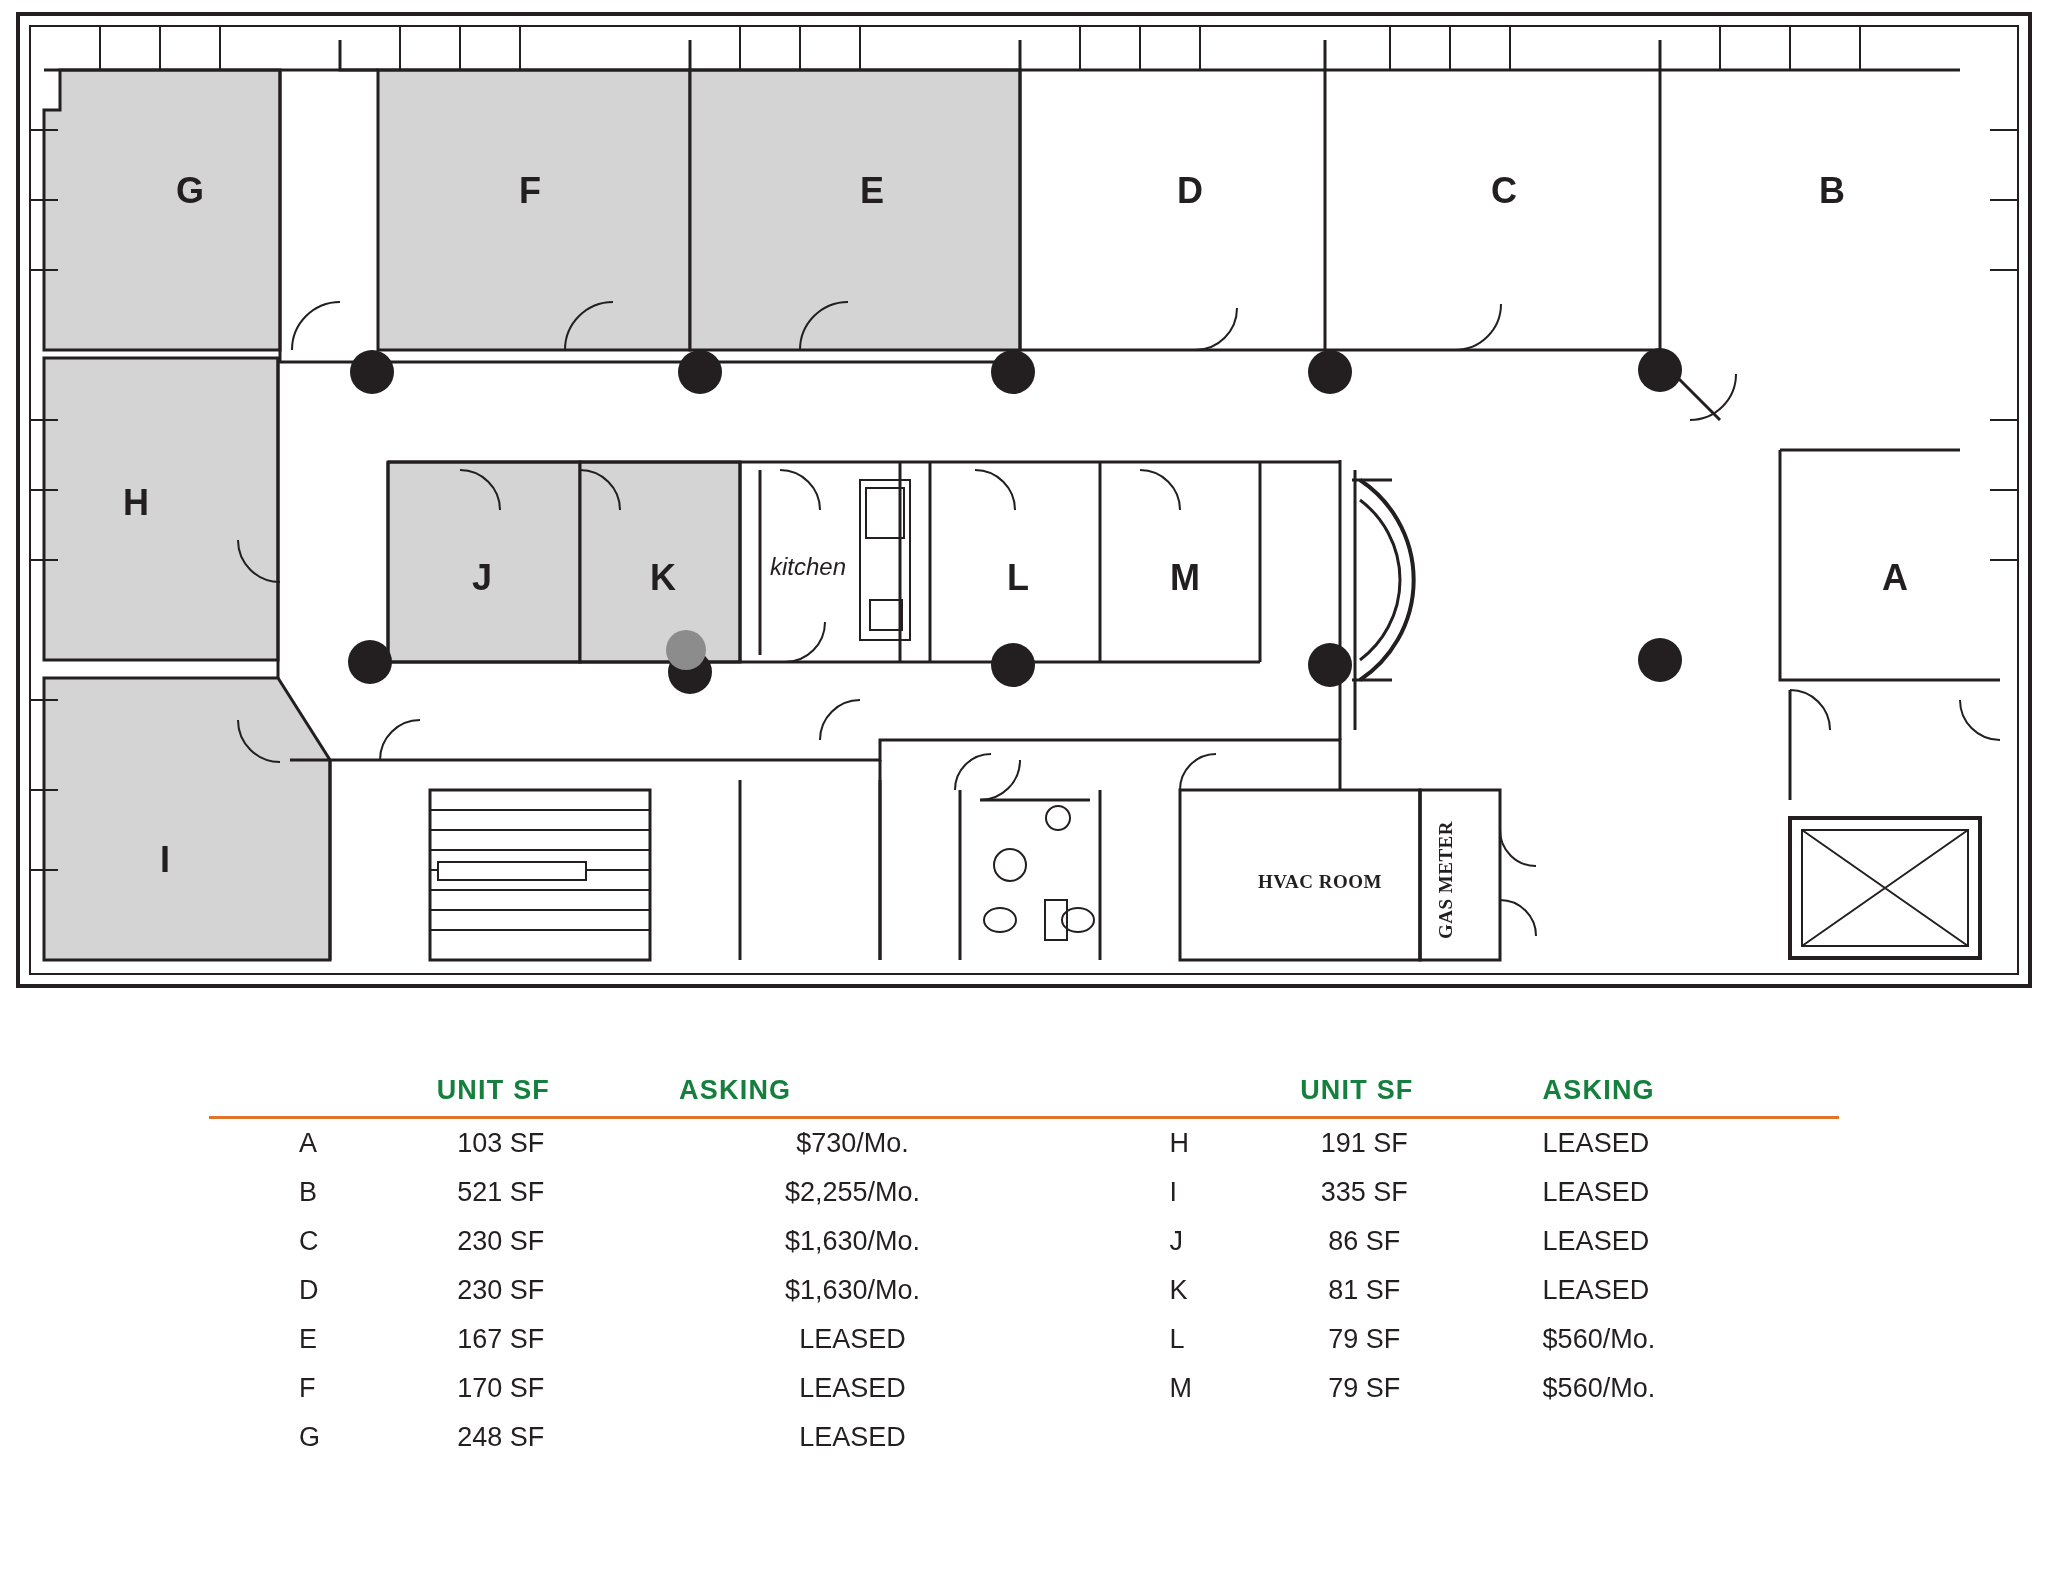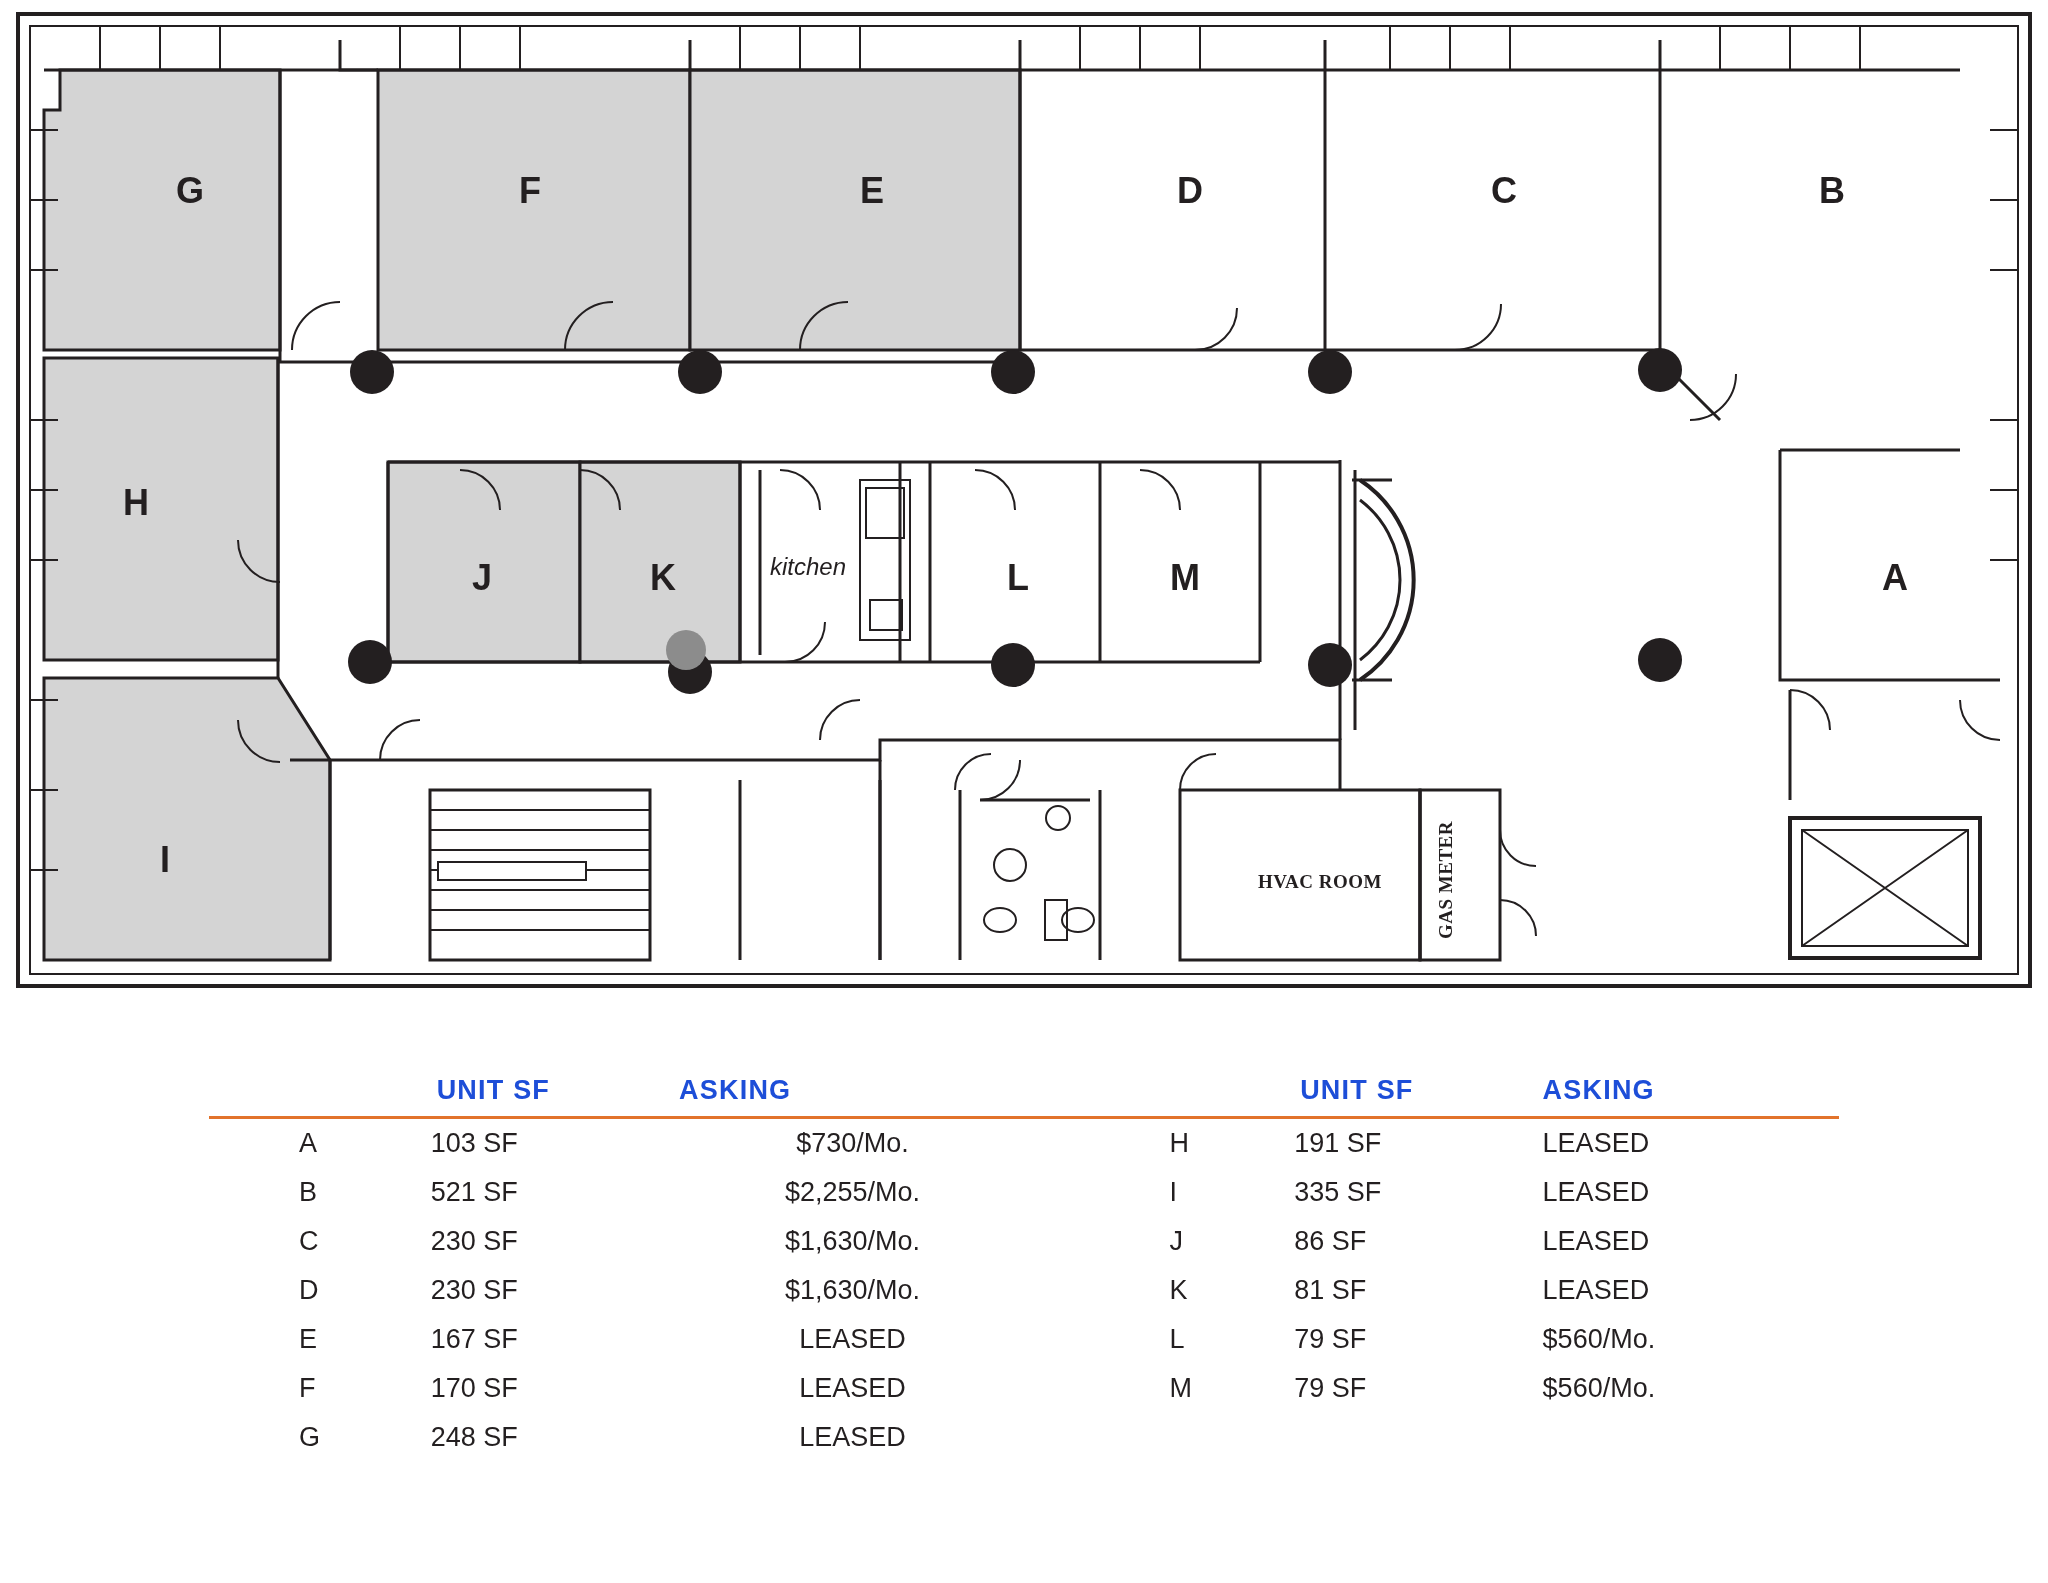--- a/index.html
+++ b/index.html
@@ -58,40 +58,40 @@
     border-collapse: collapse;
     margin: 0 auto;
     width: 1630px;
   }
   table.legend-table th {
     font-size: 27px;
     font-weight: 700;
     letter-spacing: 1.2px;
     text-align: left;
     padding: 0 0 10px 0;
-    color: #1d4ed8;
+    color: #15803d;
   }
   table.legend-table thead tr {
     border-bottom: 3px solid #e2732b;
   }
   table.legend-table td {
     font-size: 27px;
     font-weight: 400;
     padding: 9px 0;
     color: #231f20;
     white-space: nowrap;
   }
   .col-unit      { width: 170px; text-align: left; padding-left: 90px !important; }
   .col-sf        { width: 280px; text-align: left; }
   .col-asking    { width: 420px; text-align: center; }
   .col-spacer    { width: 110px; }
   .col-unit2     { width: 160px; text-align: left; padding-left: 62px !important; }
   .col-sf2       { width: 280px; text-align: left; }
   .col-asking2   { width: 360px; text-align: left; }
-  .sf-val        { display: inline-block; width: 140px; text-align: left; }
+  .sf-val        { display: inline-block; width: 140px; text-align: center; }
   .hdr-pad-sf    { padding-left: 6px !important; }
 </style>
 </head>
 <body>
 
 <div id="floorplan-wrap">
   <svg id="floorplan" width="2048" height="1000" viewBox="0 0 2048 1000">
 
     <rect x="18" y="14" width="2012" height="972" fill="#ffffff" stroke="#231f20" stroke-width="4"></rect>
     <rect x="30" y="26" width="1988" height="948" fill="#ffffff" stroke="#231f20" stroke-width="2"></rect>

